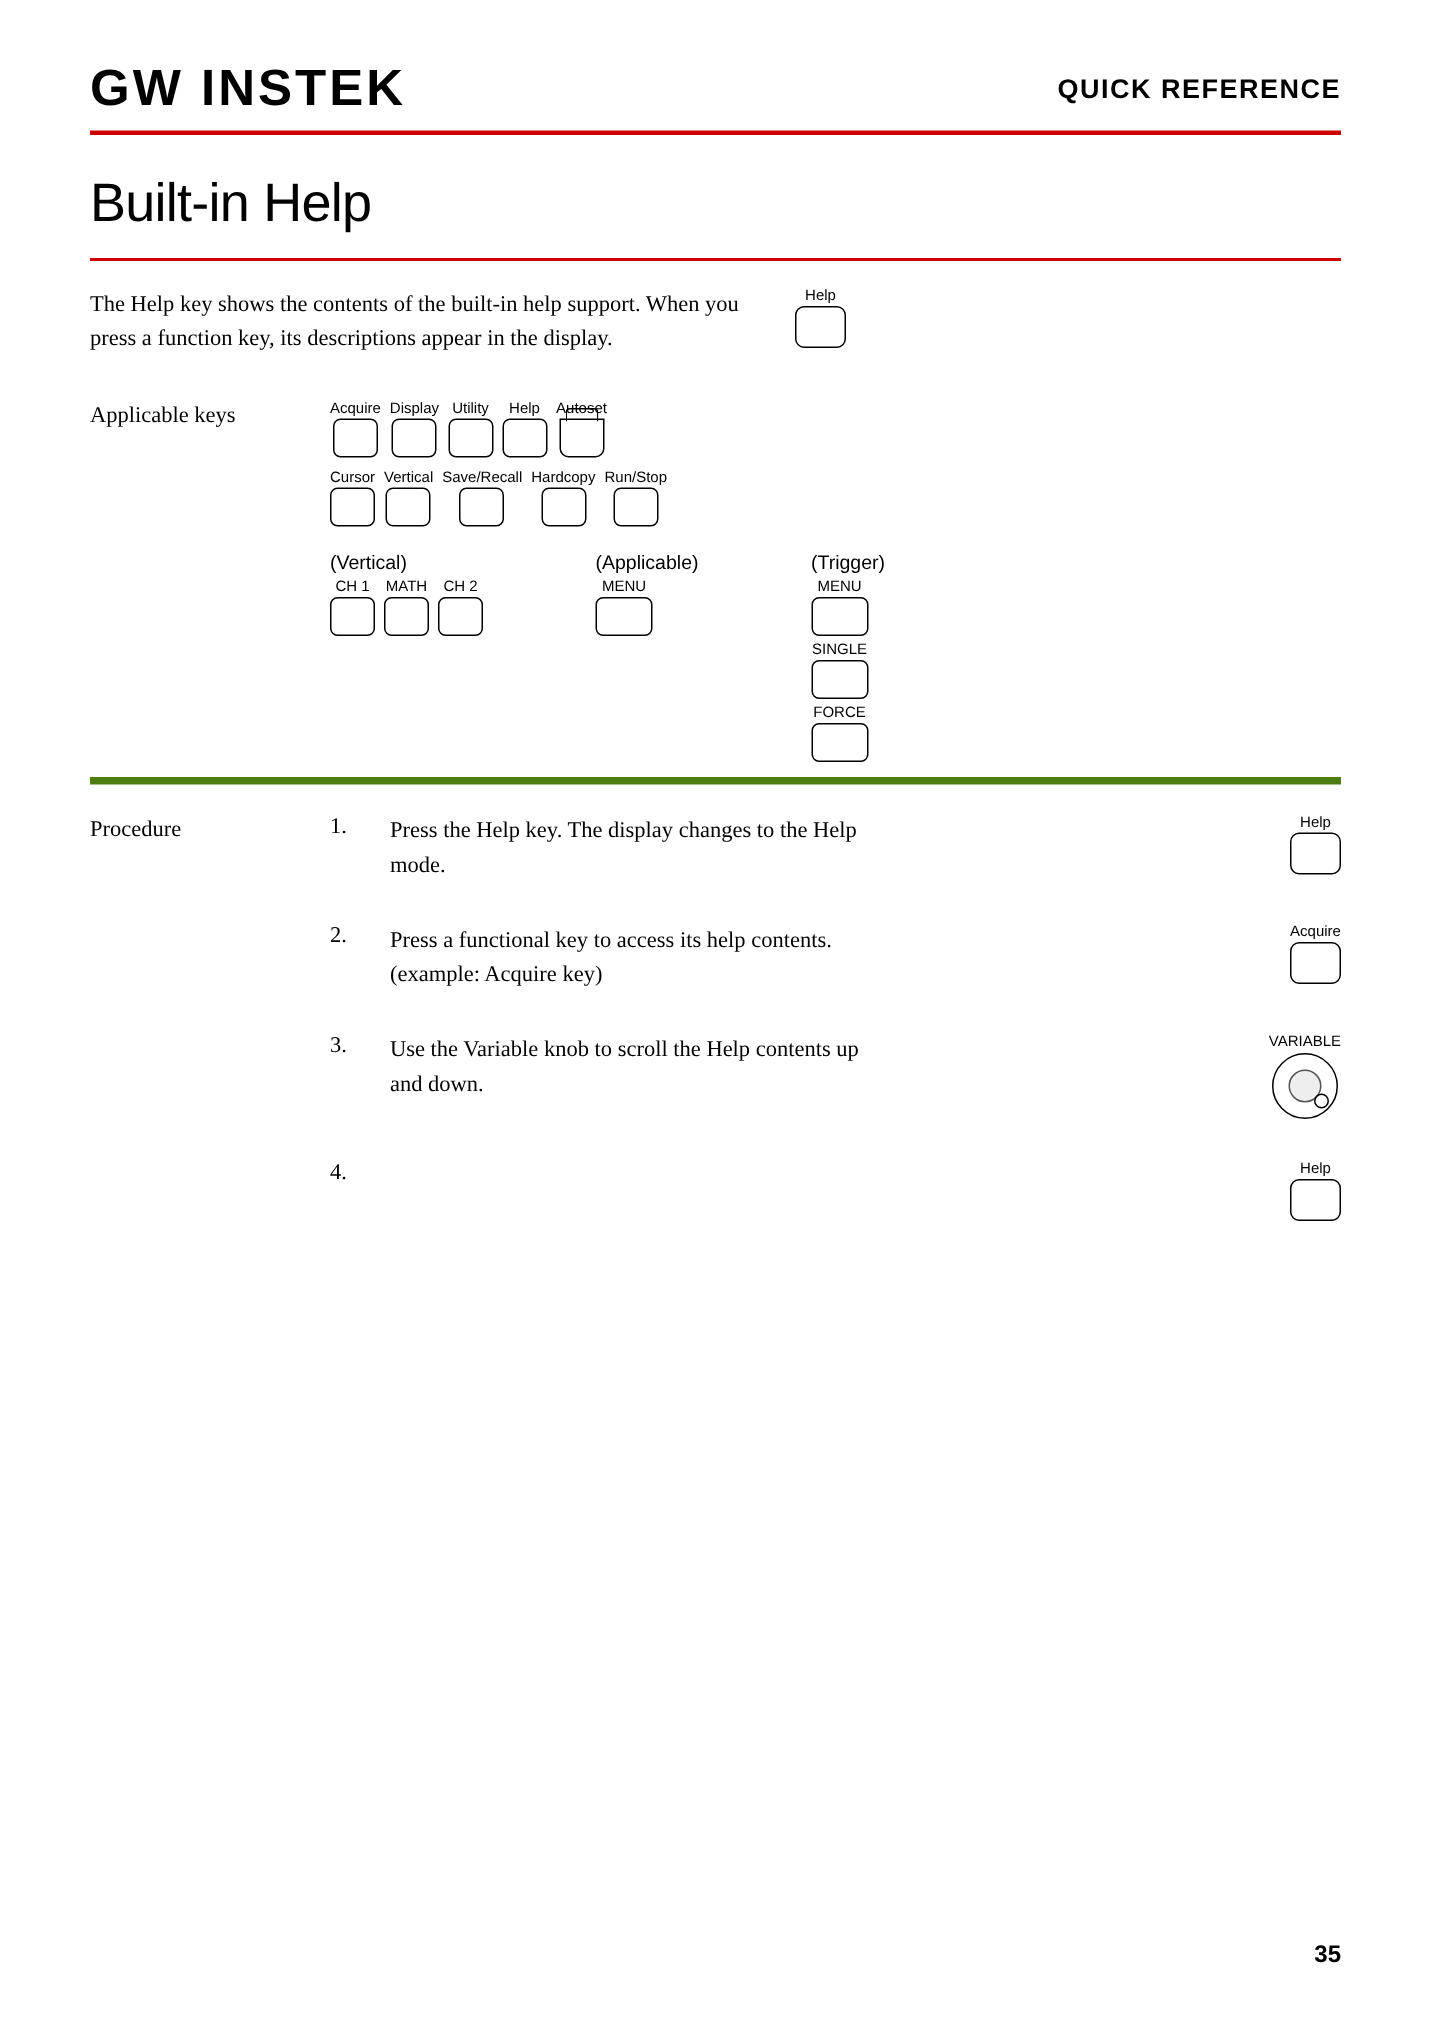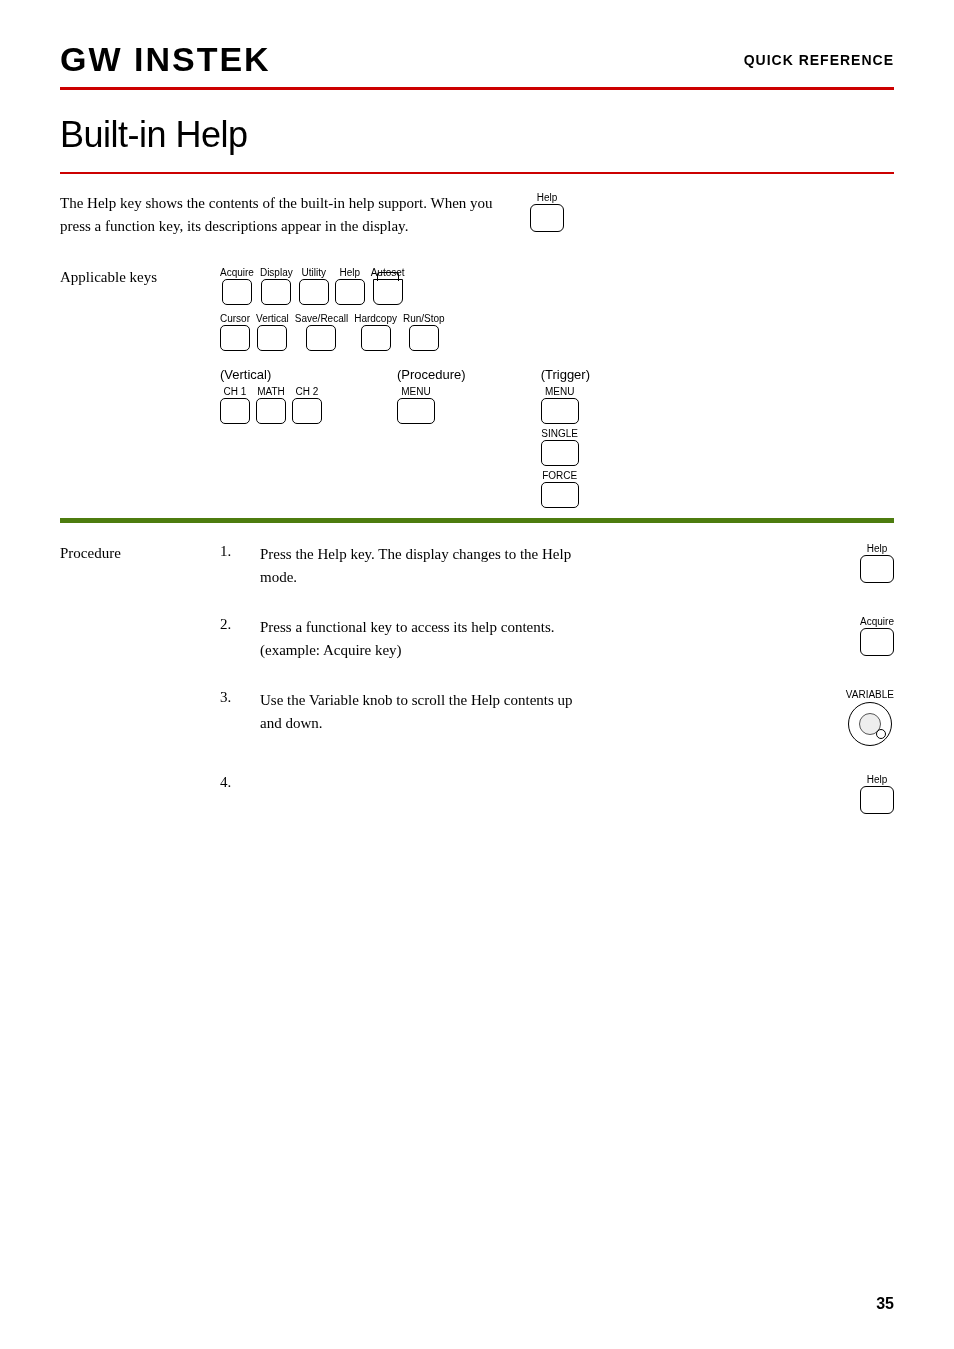--- a/index.html
+++ b/index.html
@@ -23,21 +23,21 @@
     .logo {
       font-family: Arial, sans-serif;
       font-weight: 900;
       font-size: 34px;
       letter-spacing: 2px;
       color: #000000;
     }
     .quick-ref {
       font-family: Arial, sans-serif;
       font-weight: 700;
-      font-size: 14px;
+      font-size: 18px;
       letter-spacing: 1px;
     }
     .header-line {
       border: none;
       border-top: 3px solid #c00;
       margin-bottom: 24px;
     }
 
     
     .page-title {
@@ -318,21 +318,21 @@
             <span class="key-cap small"></span>
           </div>
           <div class="key-btn">
             <span class="key-label">CH 2</span>
             <span class="key-cap small"></span>
           </div>
         </div>
       </div>
 
       <div class="horizontal-group">
-        <div class="group-title">(Procedure)</div>
+        <div class="group-title">(Applicable)</div>
         <div class="keys-row">
           <div class="key-btn">
             <span class="key-label">MENU</span>
             <span class="key-cap small wide"></span>
           </div>
         </div>
       </div>
 
       <div class="trigger-group">
         <div class="group-title">(Trigger)</div>

